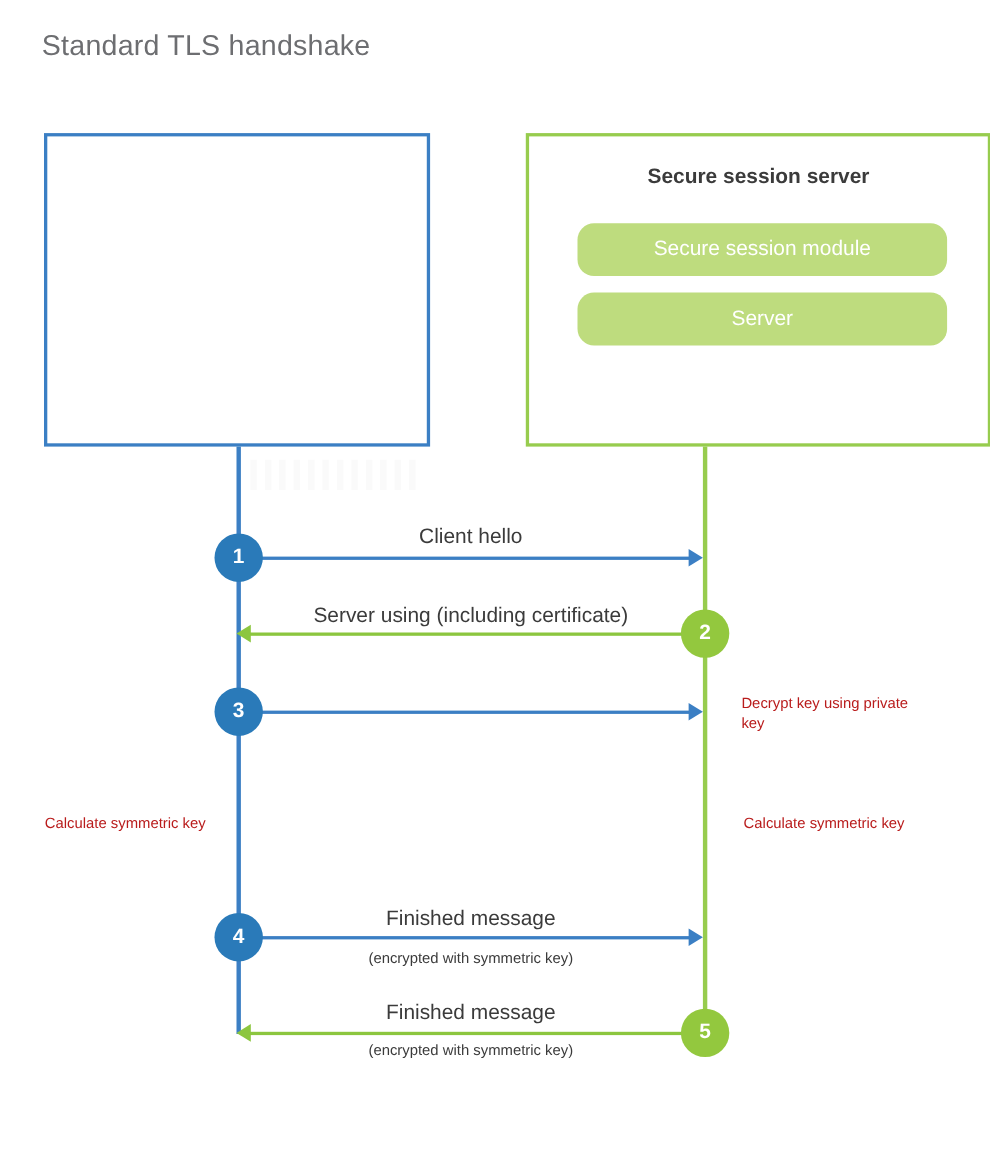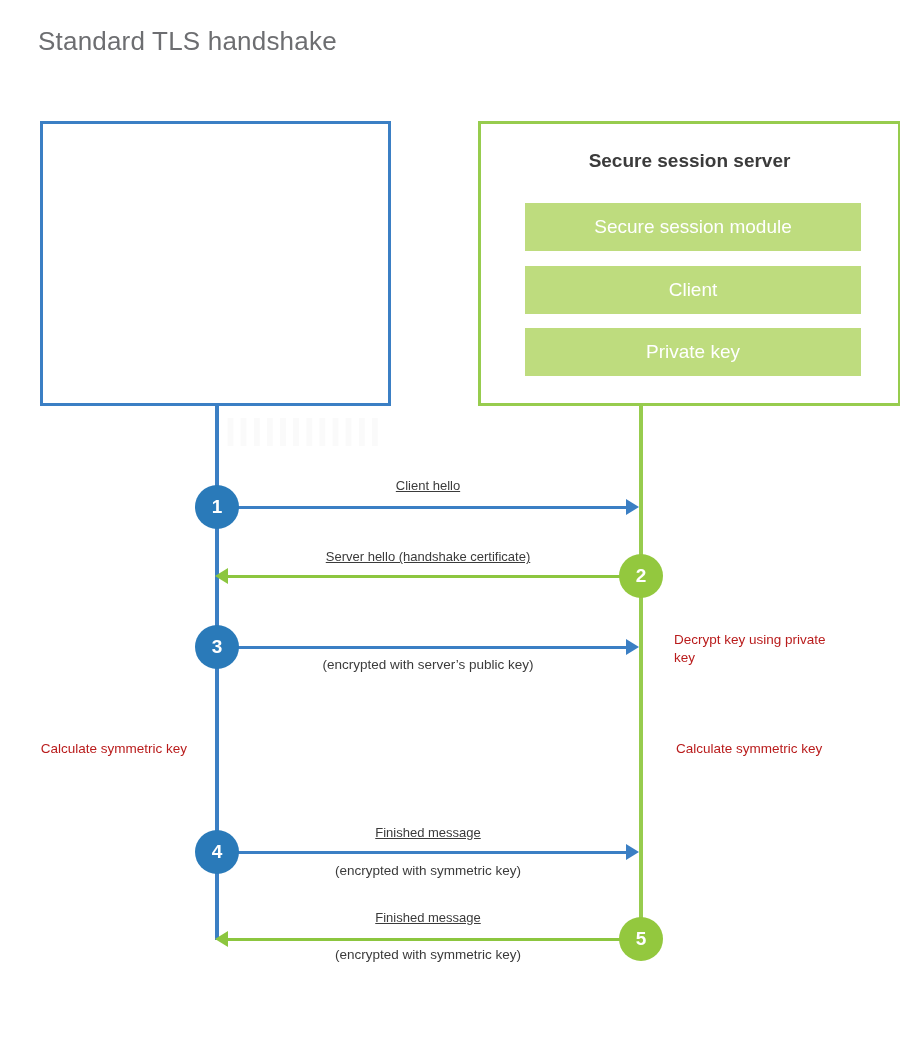--- a/index.html
+++ b/index.html
@@ -89,20 +89,21 @@
     left: 44px;
     width: 336px;
     height: 48px;
     background: #bedc7e;
     color: #ffffff;
     font-size: 19px;
     display: flex;
     align-items: center;
     justify-content: center;
     text-align: center;
+    border-radius: 15px;
   }
   .server-block.b0 { top: 79px; }
   .server-block.b1 { top: 142px; }
   .server-block.b2 { top: 204px; }
 
   
   .lifeline {
     position: absolute;
     width: 4px;
   }
@@ -158,23 +159,22 @@
   }
 
   
   .msg-label {
     position: absolute;
     text-align: center;
     color: #3b3b3b;
     white-space: nowrap;
   }
   .msg-label .primary {
-    font-size: 13px;
+    font-size: 19px;
     line-height: 1.2;
-    text-decoration: underline;
   }
   .msg-label .sub {
     font-size: 13.5px;
     line-height: 1.2;
   }
 
   
   .side-note {
     position: absolute;
     font-size: 13.5px;
@@ -204,46 +204,42 @@
   <div class="watermark">IIIIIIIIIIII</div>
 
   <div class="page-title">Standard TLS handshake</div>
 
   <div class="party-box client">
   </div>
 
   <div class="party-box server">
     <div class="party-title">Secure session server</div>
     <div class="server-block b0">Secure session module</div>
-    <div class="server-block b1">Client</div>
-    <div class="server-block b2">Private key</div>
+    <div class="server-block b1">Server</div>
   </div>
 
   <div class="lifeline client"></div>
   <div class="lifeline server"></div>
 
   <div class="msg-line blue" style="left:217px; top:506px; width:415px;"></div>
   <div class="arrow-head right" style="left:626px; top:499px;"></div>
   <div class="msg-label" style="left:217px; top:478px; width:422px;">
     <div class="primary">Client hello</div>
   </div>
   <div class="step-circle blue" style="left:195px; top:485px;">1</div>
 
   <div class="msg-line green" style="left:224px; top:575px; width:412px;"></div>
   <div class="arrow-head left" style="left:215px; top:568px;"></div>
   <div class="msg-label" style="left:217px; top:549px; width:422px;">
-    <div class="primary">Server hello (handshake certificate)</div>
+    <div class="primary">Server using (including certificate)</div>
   </div>
   <div class="step-circle green" style="left:619px; top:554px;">2</div>
 
   <div class="msg-line blue" style="left:217px; top:646px; width:415px;"></div>
   <div class="arrow-head right" style="left:626px; top:639px;"></div>
-  <div class="msg-label" style="left:217px; top:657px; width:422px;">
-    <div class="sub">(encrypted with server’s public key)</div>
-  </div>
   <div class="step-circle blue" style="left:195px; top:625px;">3</div>
 
   <div class="side-note left-align" style="left:674px; top:631px; width:160px;">Decrypt key using private key</div>
 
   <div class="side-note right-align" style="left:35px; top:740px; width:152px;">Calculate symmetric key</div>
   <div class="side-note left-align" style="left:676px; top:740px; width:160px;">Calculate symmetric key</div>
 
   <div class="msg-line blue" style="left:217px; top:851px; width:415px;"></div>
   <div class="arrow-head right" style="left:626px; top:844px;"></div>
   <div class="msg-label" style="left:217px; top:825px; width:422px;">

